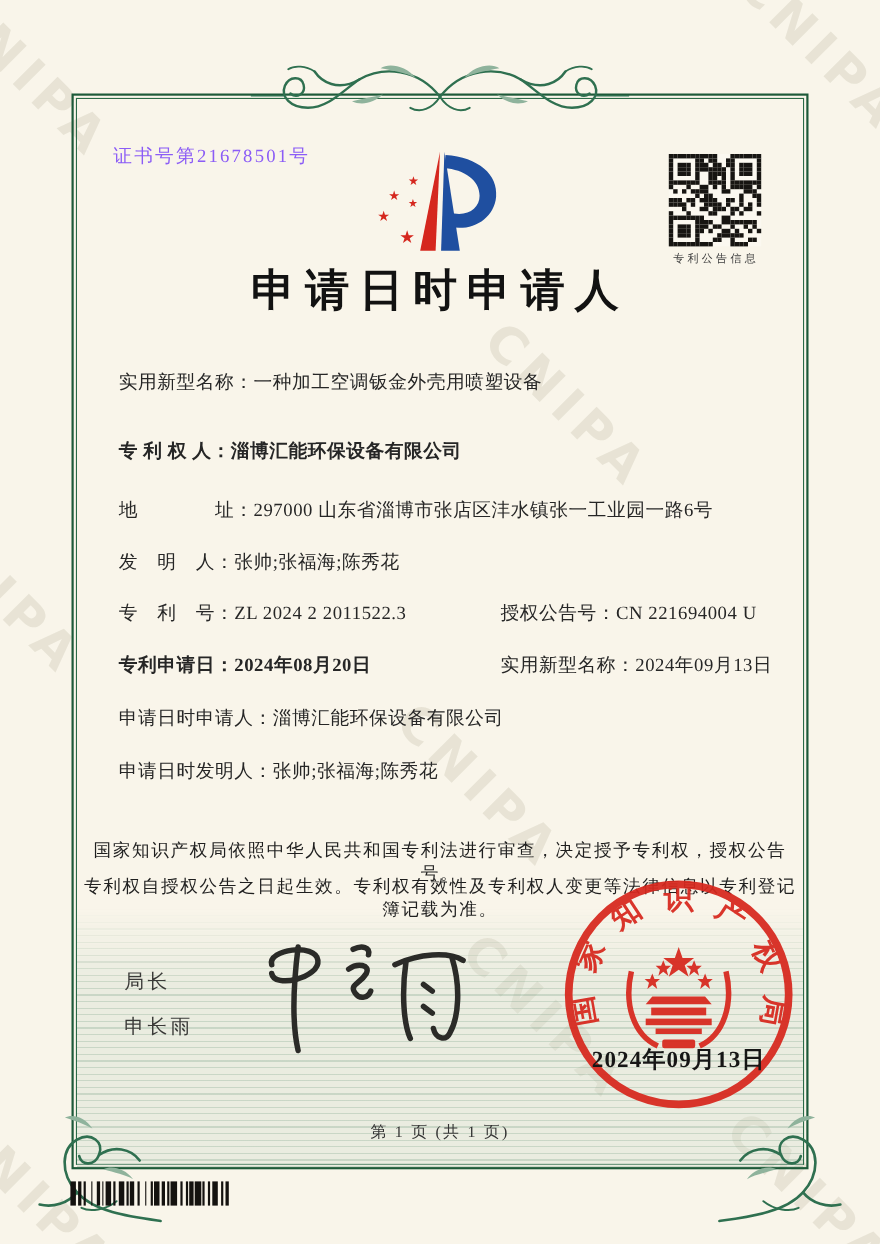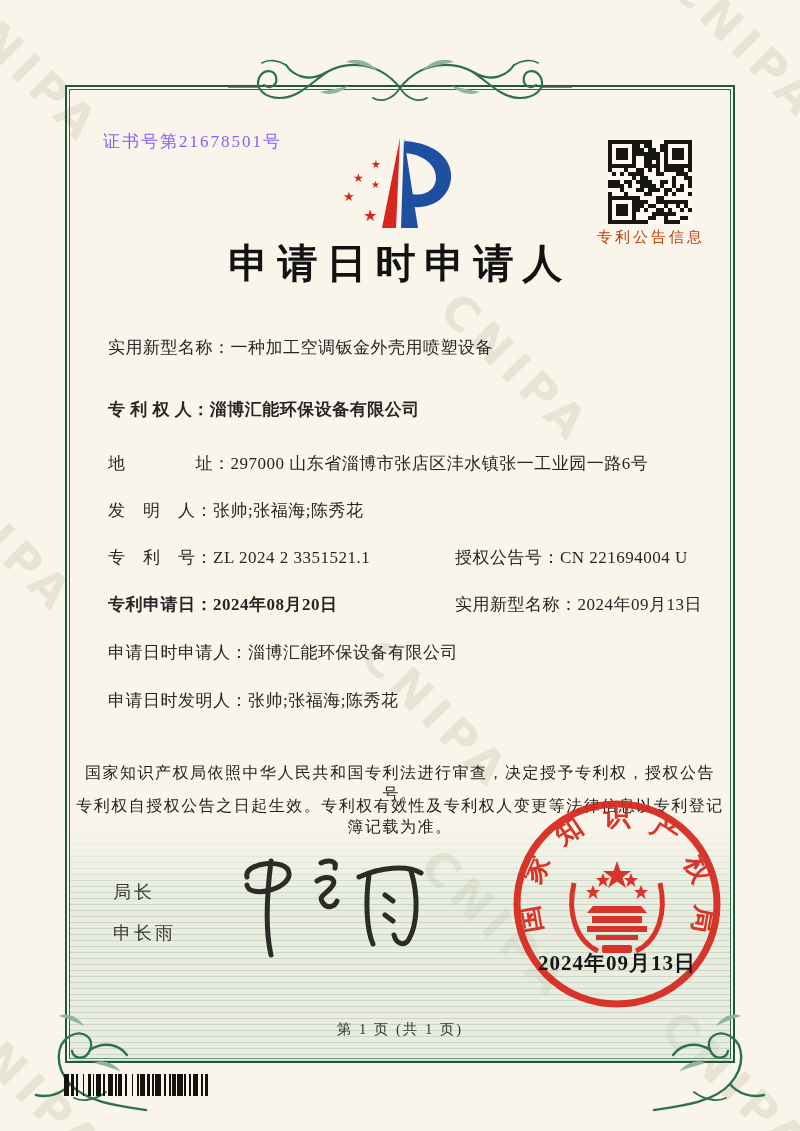--- a/index.html
+++ b/index.html
@@ -41,21 +41,21 @@
   .cert-no { left:103px; top:130px; font-size:17px; letter-spacing:2px; color:#8b5cf6; }
 
   .logo { left:338px; top:132px; width:128px; height:104px; }
 
   .qr { left:608px; top:140px; width:84px; height:84px; display:grid;
         grid-template-columns:repeat(21,1fr); grid-template-rows:repeat(21,1fr);
         background:#fbf8f0; }
   .qr span { display:block; }
   .qr span.on { background:#171512; }
   .qr-caption { left:586px; top:228px; width:130px; text-align:center;
-        font-size:15px; letter-spacing:3px; color:#c2410c; }
+        font-size:10px; letter-spacing:3px; color:#404040; }
 
   .title { left:0; width:800px; top:236px; text-align:center;
         font-size:40px; font-weight:bold; letter-spacing:9px; color:#121212; }
 
   .field { font-size:17px; color:#262626; letter-spacing:0.5px; white-space:nowrap; }
   .f-name    { left:108px; top:336px; }
   .f-patee   { left:108px; top:398px;font-weight:bold; }
   .f-addr    { left:108px; top:452px; }
   .f-inv     { left:108px; top:499px; }
   .f-patno   { left:108px; top:546px; }
@@ -598,21 +598,21 @@
     <span></span>
   </div>
 <div class="abs qr-caption">专利公告信息</div>
 
 <div class="abs title">申请日时申请人</div>
 
 <div class="abs field f-name"><span>实用新型名称：</span><span>一种加工空调钣金外壳用喷塑设备</span></div>
 <div class="abs field f-patee"><span>专 利 权 人：</span><span>淄博汇能环保设备有限公司</span></div>
 <div class="abs field f-addr"><span>地　　　　址：</span><span>297000 山东省淄博市张店区沣水镇张一工业园一路6号</span></div>
 <div class="abs field f-inv"><span>发　明　人：</span><span>张帅;张福海;陈秀花</span></div>
-<div class="abs field f-patno"><span>专　利　号：</span><span>ZL 2024 2 3351521.1</span></div>
+<div class="abs field f-patno"><span>专　利　号：</span><span>ZL 2024 2 2011522.3</span></div>
 <div class="abs field f-grantno"><span>授权公告号：</span><span>CN 221694004 U</span></div>
 <div class="abs field f-filing"><span>专利申请日：</span><span>2024年08月20日</span></div>
 <div class="abs field f-grantdt"><span>实用新型名称：</span><span>2024年09月13日</span></div>
 <div class="abs field f-appl"><span>申请日时申请人：</span><span>淄博汇能环保设备有限公司</span></div>
 <div class="abs field f-oinv"><span>申请日时发明人：</span><span>张帅;张福海;陈秀花</span></div>
 
 <div class="abs statement st1">国家知识产权局依照中华人民共和国专利法进行审查，决定授予专利权，授权公告号。</div>
 <div class="abs statement st2">专利权自授权公告之日起生效。专利权有效性及专利权人变更等法律信息以专利登记簿记载为准。</div>
 
 <div class="abs sig-title">局长</div>

